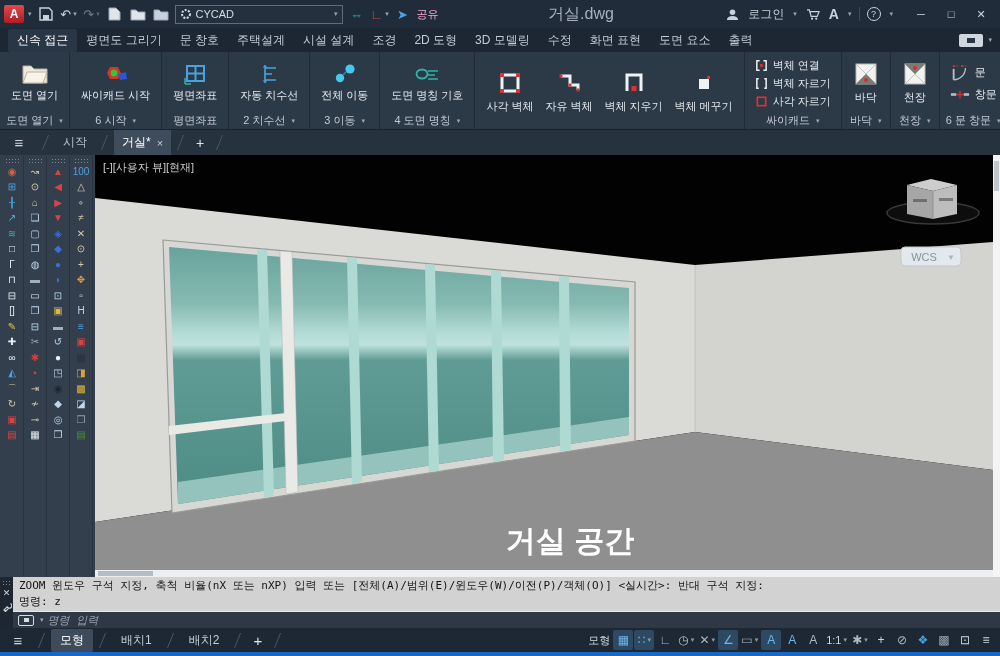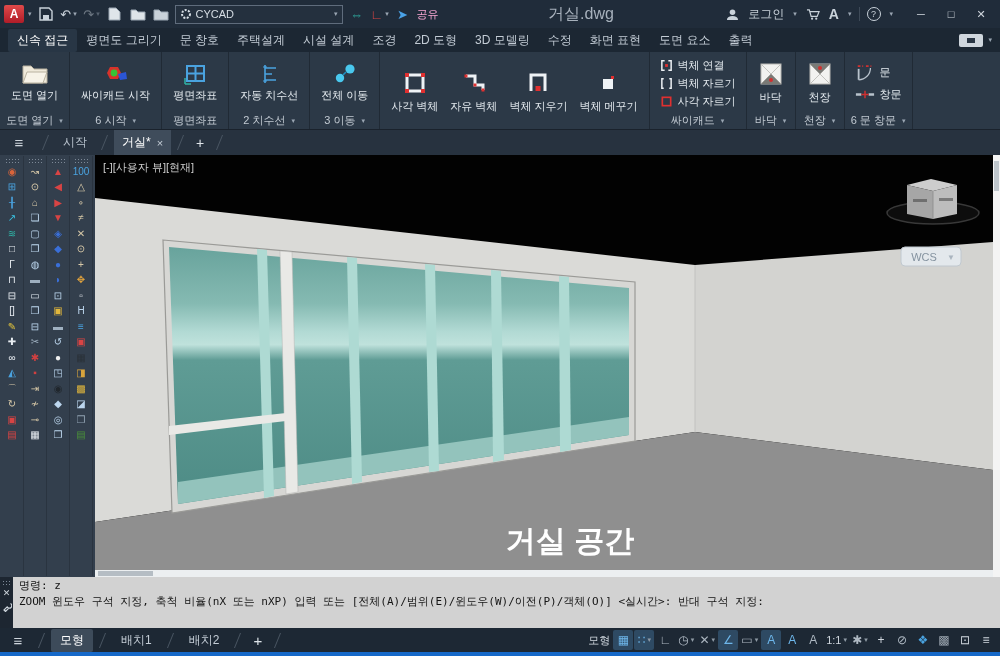--- a/index.html
+++ b/index.html
@@ -282,20 +282,35 @@
           </svg>
           <span class="lbl">전체 이동</span>
         </div>
       </div>
       <div class="panel-foot">
           <span>3 이동</span>
           <span class="caret">▾</span>
         </div>
     </div>
 
+    <div class="panel">
+      <div class="panel-body">
+        <div class="bigbtn">
+          <svg width="26" height="22" viewBox="0 0 26 22">
+            <ellipse cx="8" cy="11" rx="5.5" ry="4.5" fill="none" stroke="#2fb3a6" stroke-width="1.8"></ellipse>
+            <path d="M14,8 H24 M14,12 H21 M14,16 H24" stroke="#2fb3a6" stroke-width="1.5"></path>
+          </svg>
+          <span class="lbl">도면 명칭 기호</span>
+        </div>
+      </div>
+      <div class="panel-foot">
+          <span>4 도면 명칭</span>
+          <span class="caret">▾</span>
+        </div>
+    </div>
 
     <div class="panel">
       <div class="panel-body">
         <div class="bigbtn">
           <svg width="28" height="26" viewBox="0 0 26 26">
             <rect x="5" y="5" width="16" height="16" fill="none" stroke="#eef2f5" stroke-width="3"></rect>
             <rect x="3" y="3" width="4" height="4" fill="#e03030"></rect>
               <rect x="19" y="3" width="4" height="4" fill="#e03030"></rect>
             <rect x="3" y="19" width="4" height="4" fill="#e03030"></rect>
               <rect x="19" y="19" width="4" height="4" fill="#e03030"></rect>
@@ -590,22 +605,29 @@
   <div class="cmd">
     <div class="cmd-strip">
       <span class="cmd-grip"></span>
       <span class="cmd-x">✕</span>
       <svg width="10" height="10" viewBox="0 0 10 10">
         <path d="M8.5,1.5 a2.5,2.5 0 1,1 -3.4,3.4 L2,8 l1.5,1.5 3.1,-3.1" fill="none" stroke="#cfd6dd" stroke-width="1.2"></path>
       </svg>
     </div>
     <div class="cmd-body">
       <div class="cmd-hist">
+        <div>ZOOM 윈도우 구석 지정, 축척 비율(nX 또는 nXP) 입력 또는 [전체(A)/범위(E)/윈도우(W)/이전(P)/객체(O)] &lt;실시간&gt;: 반대 구석 지정:</div>
         <div>명령: z</div>
-        <div>ZOOM 윈도우 구석 지정, 축척 비율(nX 또는 nXP) 입력 또는 [전체(A)/범위(E)/윈도우(W)/이전(P)/객체(O)] &lt;실시간&gt;: 반대 구석 지정:</div>
+      </div>
+      <div class="cmd-input">
+        <span class="kbico">
+            <i></i>
+          </span>
+        <span class="caret">▾</span>
+        <input type="text" placeholder="명령 입력" style="">
       </div>
     </div>
   </div>
 
   <div class="statusbar">
     <div class="sb-left">
       <span class="hambox" style="width:28px;height:20px">≡</span>
       <span class="slash"></span>
       <span class="ltab active">모형</span>
       <span class="slash"></span>

